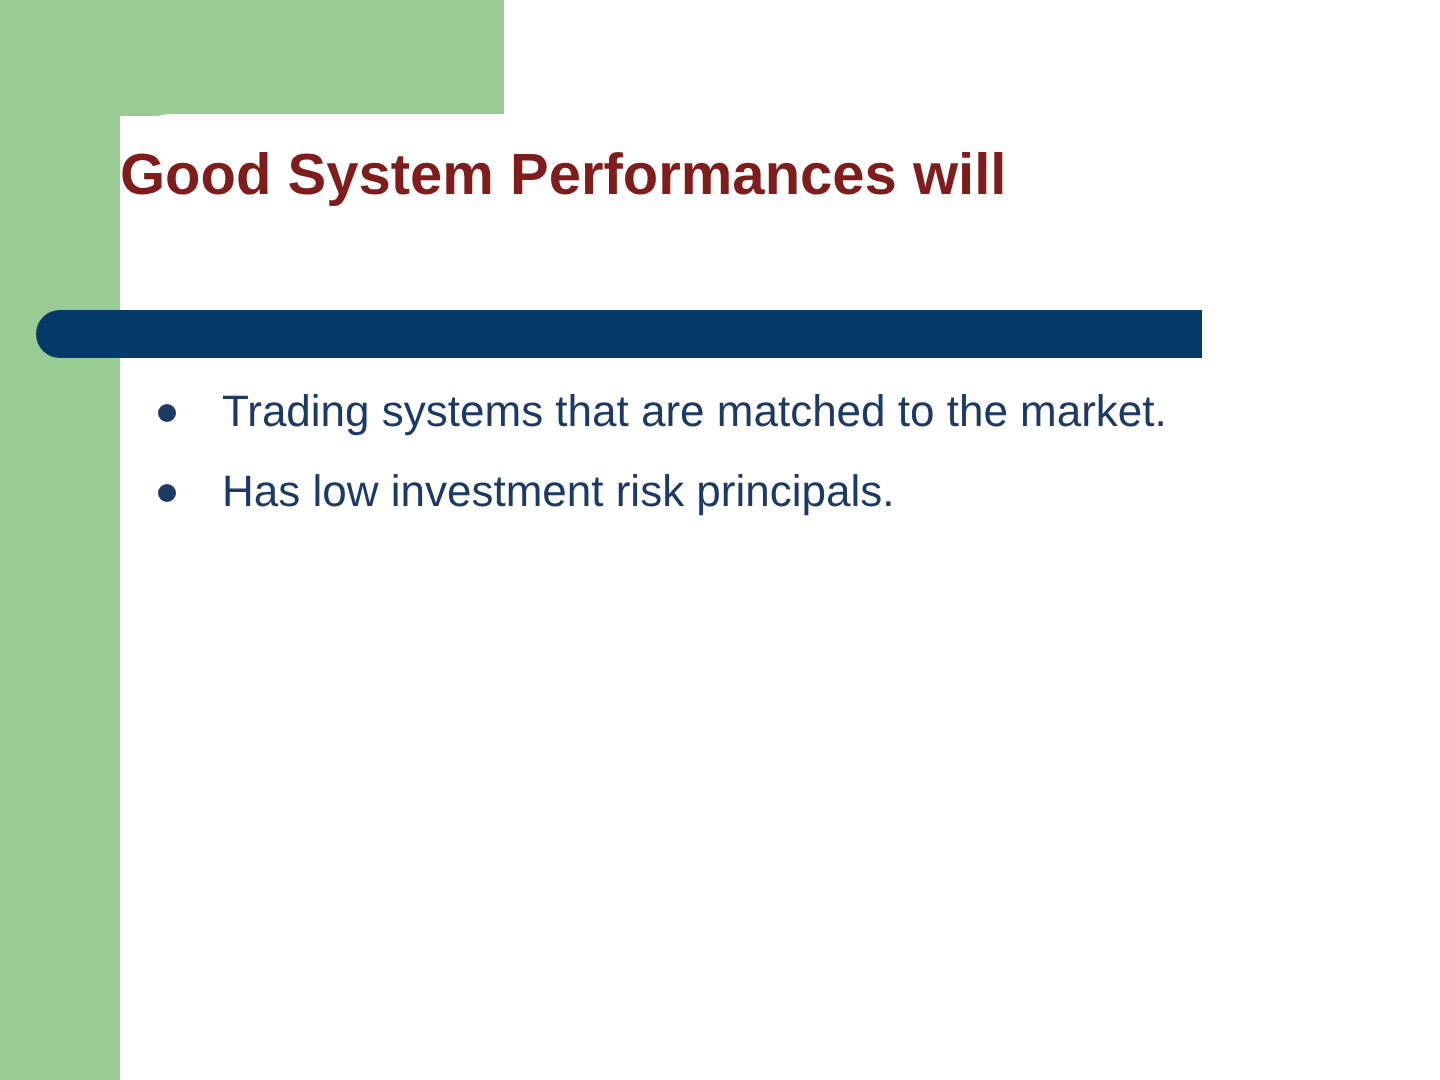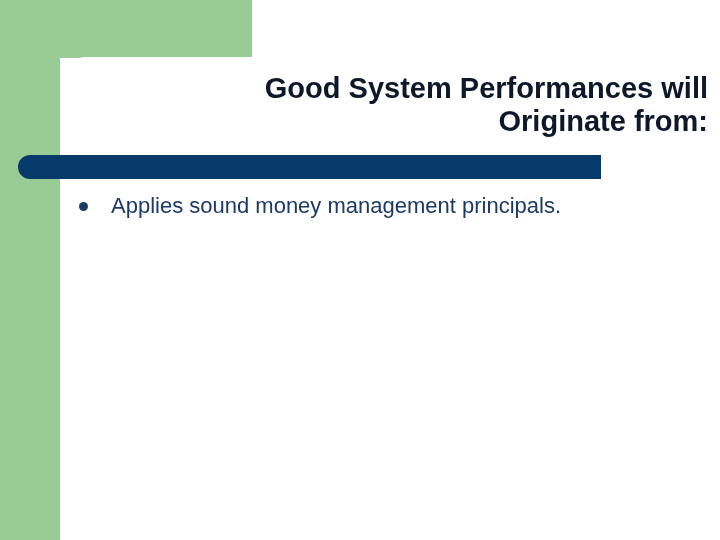--- a/index.html
+++ b/index.html
@@ -48,22 +48,22 @@
     background: #ffffff;
     border-top-left-radius: 26px;
   }
 
   
   .title {
     position: absolute;
     left: 60px;
     top: 72px;
     width: 648px;
-    text-align: right;
-    color: #0f172a;
+    text-align: left;
+    color: #7f1d1d;
     font-size: 29px;
     font-weight: bold;
     line-height: 33px;
     letter-spacing: 0px;
   }
 
   
   .blue-bar {
     position: absolute;
     left: 18px;
@@ -113,25 +113,28 @@
 <body>
 
 <div class="slide">
 
   <div class="green-top-block"></div>
   <div class="green-sidebar"></div>
   <div class="white-panel"></div>
 
   <div class="title">
     <div>Good System Performances will</div>
-    <div>Originate from:</div>
   </div>
 
   <div class="blue-bar"></div>
 
   <ul class="bullet-list">
     <li class="bullet-item">
       <span class="bullet-marker"></span>
-      <span class="bullet-text">Applies sound money management principals.</span>
+      <span class="bullet-text">Trading systems that are matched to the market.</span>
+    </li>
+    <li class="bullet-item">
+      <span class="bullet-marker"></span>
+      <span class="bullet-text">Has low investment risk principals.</span>
     </li>
   </ul>
 
 </div>
 
 </body></html>

